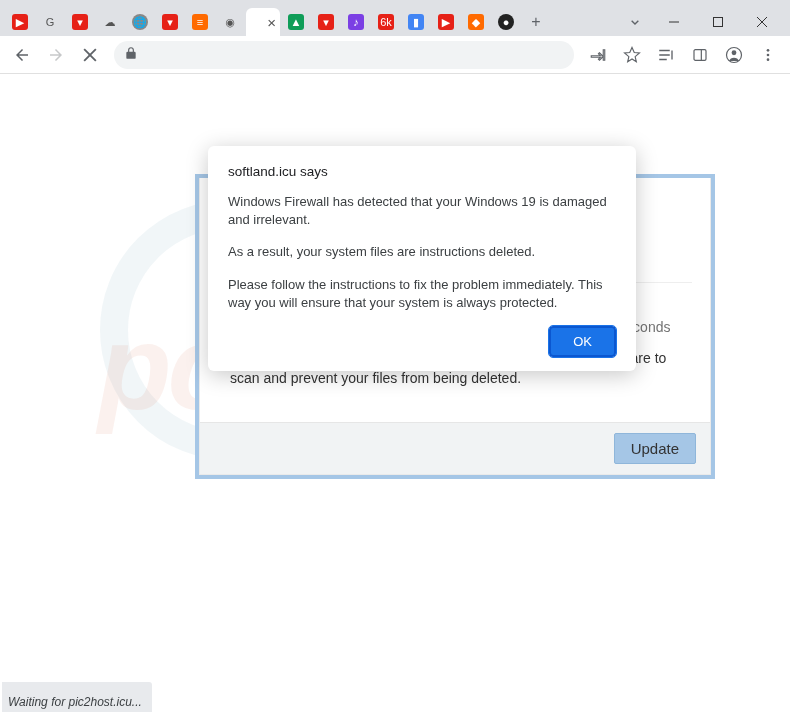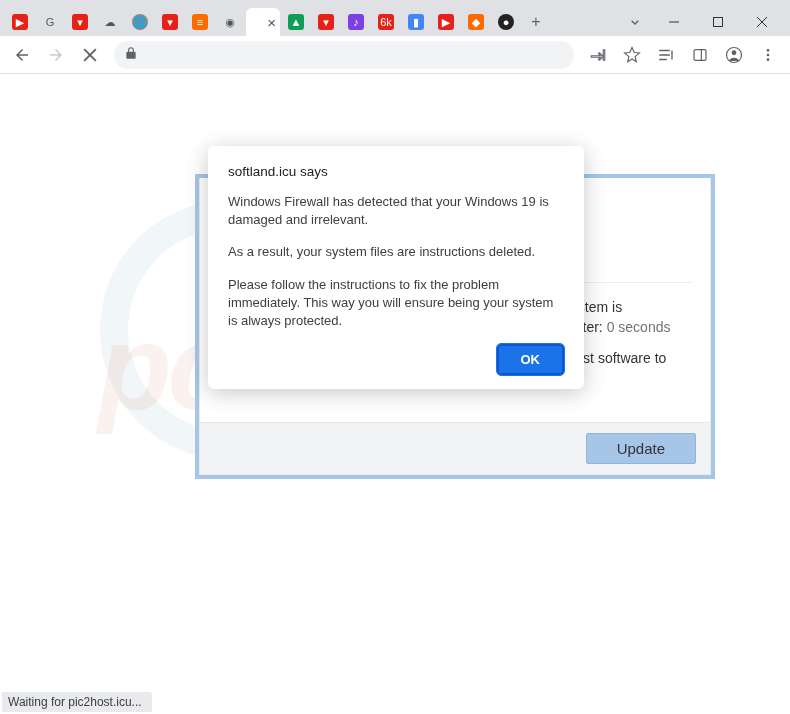--- a/index.html
+++ b/index.html
@@ -76,44 +76,44 @@
     }
     .note-box .row { margin-bottom: 10px; }
     .b { font-weight: 700; }
     .red { color: #737373; }
     .update-bar {
       background: #f1f3f4; padding: 10px 14px; display:flex; justify-content:flex-end;
       border-top: 1px solid #e6e6e6;
     }
     .update-btn {
       background: #a5c6e6; color:#333; border: 1px solid #8fb6da;
-      padding: 6px 30px; font-size: 15px; border-radius: 2px;
+      padding: 6px 16px; font-size: 15px; border-radius: 2px;
     }
 
     
     .js-dialog {
-      position: absolute; left: 208px; top: 72px; width: 376px;
+      position: absolute; left: 208px; top: 72px; width: 428px;
       background: #fff; border-radius: 6px; padding: 18px 20px 14px 20px;
       box-shadow: 0 4px 22px rgba(0,0,0,0.22);
       z-index: 30; font-size: 13px; color: #3c4043;
     }
     .js-dialog .title { font-size: 13.5px; margin-bottom: 14px; color:#202124; }
     .js-dialog p { margin-bottom: 14px; line-height: 1.4; }
     .js-dialog .btnrow { display:flex; justify-content:flex-end; margin-top: 6px; }
     .ok-btn {
       background: #1a73e8; color:#fff; border: 2px solid #0b57d0;
       outline: 1px solid #1a73e8; border-radius: 4px; padding: 6px 22px;
-      font-size: 13px; font-weight: 700;
+      font-size: 13px; font-weight: 400;
     }
 
     
     .statusbar {
       position: absolute; left: 2px; bottom: 2px; background: #e8eaed;
-      color:#3c4043; font-size: 12px; padding: 3px 10px 3px 6px;
-      border-top-right-radius: 3px; z-index: 5;
+      color:#3c4043; font-size: 12px; padding: 13px 10px 3px 6px;
+      border-top-right-radius: 3px; z-index: 5; font-style: italic;
     }
 
     
     .fc-red{background:#e62117;color:#fff;border-radius:3px;}
     .fc-blue{background:#4285f4;color:#fff;border-radius:3px;}
     .fc-grey{background:#888;color:#fff;border-radius:50%;}
     .fc-green{background:#0f9d58;color:#fff;border-radius:3px;}
     .fc-orange{background:#ff6a00;color:#fff;border-radius:3px;}
     .fc-purple{background:#7b3fe4;color:#fff;border-radius:3px;}
     .fc-black{background:#222;color:#fff;border-radius:50%;}
@@ -280,21 +280,21 @@
       <div class="update-bar">
         <button class="update-btn">Update</button>
       </div>
     </div>
   </div>
 
   <div class="js-dialog">
     <div class="title">softland.icu says</div>
     <p>Windows Firewall has detected that your Windows 19 is damaged and irrelevant.</p>
     <p>As a result, your system files are instructions deleted.</p>
-    <p>Please follow the instructions to fix the problem immediately. This way you will ensure being your system is always protected.</p>
+    <p>Please follow the instructions to fix the problem immediately. This way you will ensure that your system is always protected.</p>
     <div class="btnrow">
       <button class="ok-btn">OK</button>
     </div>
   </div>
 
 </div>
 
 <div class="statusbar">Waiting for pic2host.icu...</div>
 
 </body></html>

